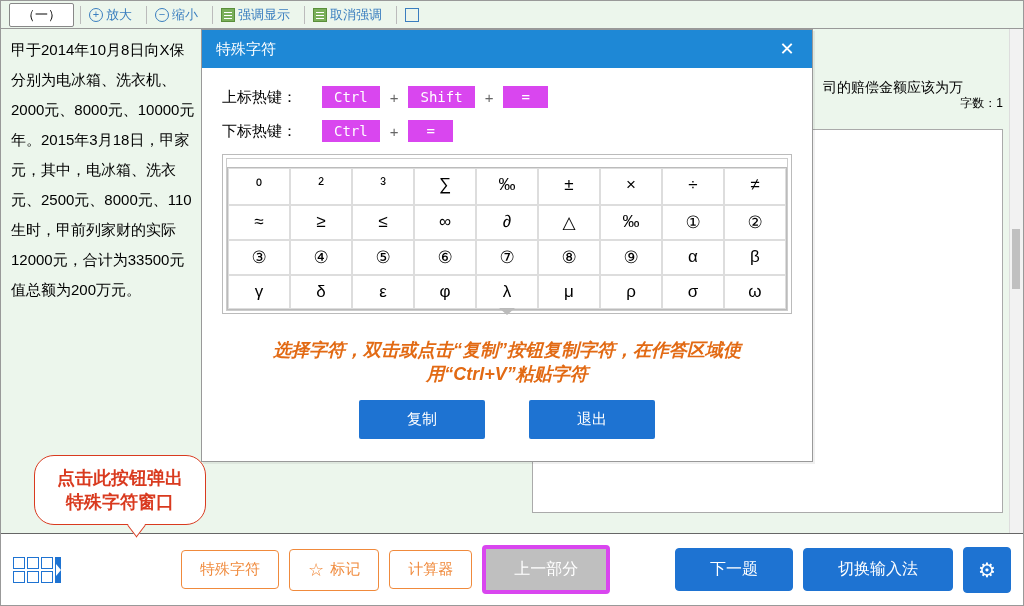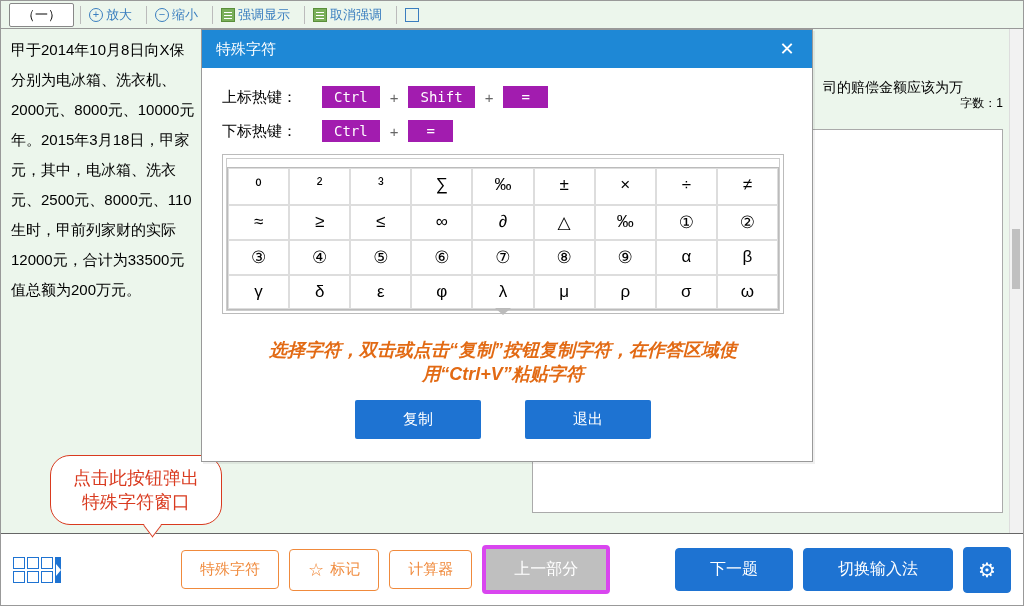--- a/index.html
+++ b/index.html
@@ -33,31 +33,31 @@
 .grid-icon .arrow::after{ content:""; position:absolute; left:1px; top:7px; width:0;height:0; border-top:6px solid transparent; border-bottom:6px solid transparent; border-left:5px solid #fff;}
 .btn { border:1px solid #f08a3c; color:#f08a3c; background:#fff; padding: 9px 18px; border-radius:4px; font-size:15px; cursor:pointer; display:flex; align-items:center; gap:6px;}
 .btn-gray { background:#bfbfbf; color:#fff; border:4px solid #d946ef; padding: 10px 28px; font-size:16px;}
 .btn-blue { background:#1e73d2; color:#fff; border:1px solid #1e73d2; padding: 10px 34px; border-radius:4px; font-size:16px; cursor:pointer;}
 .btn-blue.sq { padding: 10px 14px; }
 .star { color:#f08a3c; font-size:18px; }
 .gear { color:#fff; font-size:20px; }
 .spacer { flex:1; }
 
 
-.callout { position:absolute; left:49px; bottom:80px; border:1.5px solid #d93a1f; border-radius:20px; padding:10px 22px; color:#d93a1f; font-size:18px; text-align:center; background:#fff; z-index:5;}
+.callout { position:absolute; left:33px; bottom:80px; border:1.5px solid #d93a1f; border-radius:20px; padding:10px 22px; color:#d93a1f; font-size:18px; text-align:center; background:#fff; z-index:5;font-weight:bold;}
 .callout::after { content:""; position:absolute; left:55%; bottom:-14px; width:14px; height:14px; background:#fff; border-right:1.5px solid #d93a1f; border-bottom:1.5px solid #d93a1f; transform: translateY(-5px) rotate(45deg) skew(8deg,8deg); }
 
 
 .dialog { position:absolute; left:200px; top:28px; width:612px; background:#fff; border:1px solid #999; box-shadow: 2px 2px 0 rgba(0,0,0,0.06); z-index:20;}
 .dialog-title { background:#1e88d6; color:#fff; padding:8px 14px; font-size:15px; display:flex; justify-content:space-between; align-items:center;}
 .dialog-title .x { cursor:pointer; font-size:18px; width:22px; height:22px; display:flex; align-items:center; justify-content:center;}
-.dialog-body { padding: 18px 28px 22px 20px; border-radius: 10px; }
+.dialog-body { padding: 18px 20px 22px 20px; border-radius: 10px; }
 .hotkey-row { display:flex; align-items:center; gap:10px; margin-bottom:12px; font-size:15px;}
 .hotkey-row .lbl { width:90px; }
-.key { background:#a21caf; color:#fff; padding:3px 12px; font-family: monospace; font-size:14px;text-align:center;}
+.key { background:#d946ef; color:#fff; padding:3px 12px; font-family: monospace; font-size:14px;text-align:center;}
 .plus { color:#666; }
 .char-table { border:1px solid #bbb; margin-top:8px; background:#fff;}
 .char-row { display:flex; }
 .char-cell { flex:1; border:1px solid #ddd; text-align:center; padding:6px 0; font-size:17px; cursor:pointer; min-width:0;}
 .char-table-wrap { border:1px solid #bbb; max-height:160px; position:relative;}
 .char-table-wrap .inner { border:1px solid #ccc; margin:3px;}
 .hint { color:#e26a14; text-align:center; margin:24px 0 14px 0; font-size:18px; font-weight:bold;font-style:italic;}
 .dialog-btns { display:flex; justify-content:center; gap:44px; }
 .dialog-btns .b { background:#1e73d2; color:#fff; padding:10px 48px; border:none; border-radius:2px; font-size:15px; cursor:pointer;}
 .scroll-triangle { position:absolute; bottom:-2px; left:50%; transform:translateX(-50%); width:0;height:0; border-left:8px solid transparent; border-right:8px solid transparent; border-top:7px solid #bbb;}

